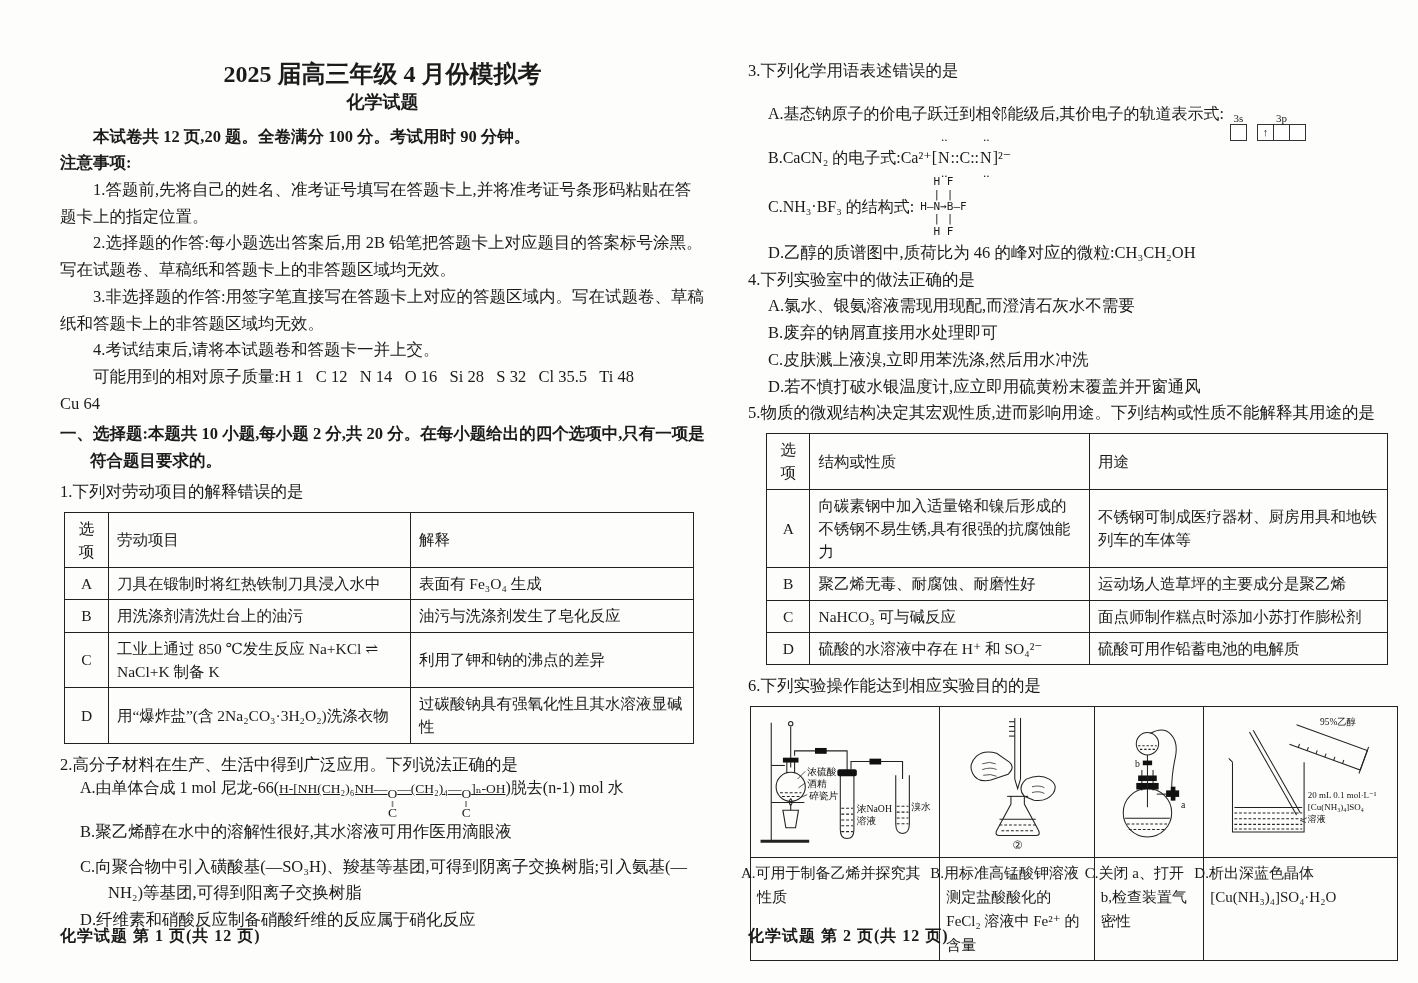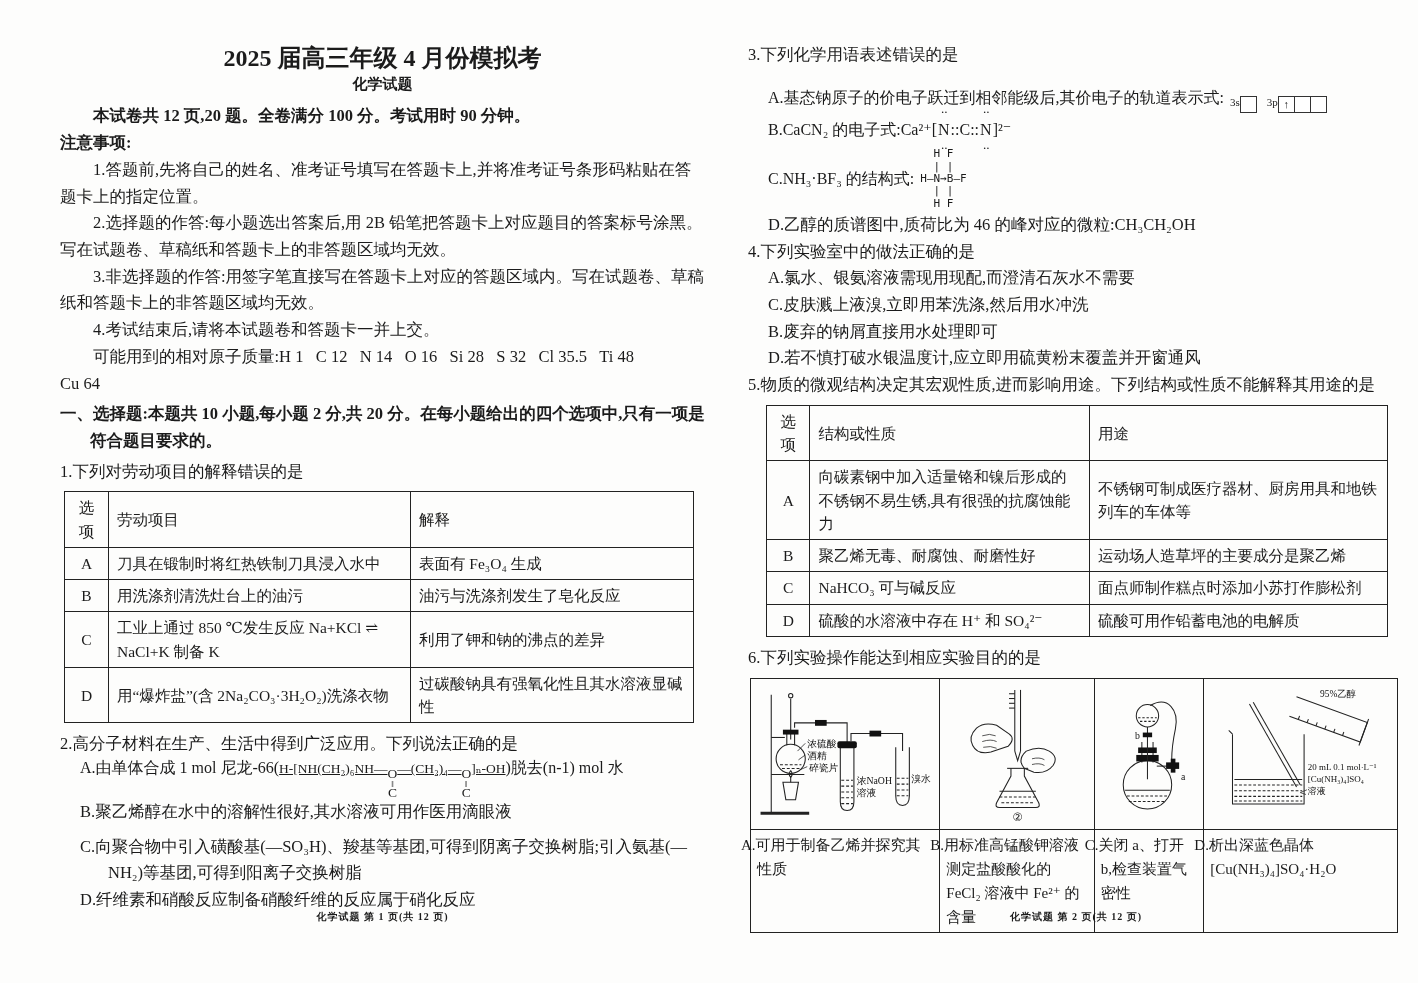--- a/index.html
+++ b/index.html
@@ -1,66 +1,66 @@
 <!DOCTYPE html>
 <html><head>
 <meta charset="utf-8">
 <style>
   html,body{margin:0;padding:0;}
   body{
     width:1418px;height:983px;background:#fdfdfc;color:#1b1b1b;
     font-family:"Liberation Serif","DejaVu Serif",serif;
     position:relative;overflow:hidden;
   }
-  .col{position:absolute;top:0;height:855px;}
+  .col{position:absolute;top:16px;height:855px;}
   .col1{left:60px;width:645px;}
   .col2{left:748px;width:656px;}
   p{margin:0;font-size:16.5px;line-height:1.62;}
   .bold{font-weight:bold;}
   .indent{text-indent:2em;}
   .prewrap{white-space:pre-wrap;}
   h1,h2{margin:0;text-align:center;font-weight:bold;}
   h1{font-size:24px;padding-top:42px;line-height:1.35;}
-  h2{font-size:15px;line-height:1.4;margin-bottom:8px;}
+  h2{font-size:18px;line-height:1.4;margin-bottom:8px;}
   .hang30{padding-left:30px;text-indent:-30px;}
   .hang20{padding-left:20px;text-indent:-20px;}
   .opt{padding-left:20px;}
   .opt.hang{padding-left:48px;text-indent:-28px;margin-top:8px;}
   
   table{border-collapse:collapse;border:1.6px solid #222;margin:6px 0 8px 4px;}
   .qtable{width:630px;}
   .qtable2{width:622px;margin-left:18px;}
   td,th{border:1px solid #222;font-size:15.5px;line-height:1.5;padding:4px 8px;font-weight:normal;text-align:left;vertical-align:middle;}
   .copt{text-align:center;width:7%;}
   
   .extable{width:648px;margin-left:2px;table-layout:fixed;}
   .extable td{padding:3px 6px;vertical-align:top;}
   .extable .diag{padding:4px;}
   .cap{font-size:15px;line-height:1.6;padding-left:22px;text-indent:-16px;}
   
-  .orb{display:inline-flex;align-items:flex-start;vertical-align:-3px;margin-left:6px;margin-top:27px;}
+  .orb{display:inline-flex;flex-direction:column;align-items:center;vertical-align:-3px;margin-left:6px;margin-top:27px;}
   .orb-label{font-size:11px;line-height:1.1;font-family:"Liberation Serif",serif;}
   .orb-boxes{display:flex;}
   .orb-box{width:15px;height:15px;border:1.2px solid #333;display:flex;align-items:center;justify-content:center;font-size:11px;line-height:1;background:#fff;}
   .orb-box + .orb-box{border-left:none;}
   .orb + .orb{margin-left:10px;}
   
   .lewis{position:relative;display:inline-block;padding:0 1px;}
   .lewis::before,.lewis::after{content:"\00B7\00B7";position:absolute;left:50%;transform:translateX(-50%);font-size:13px;line-height:1;letter-spacing:-1px;color:#1b1b1b;}
   .lewis::before{top:-8px;}
   .lewis::after{bottom:-8px;}
   .tallline{line-height:2.1;}
   
   .chem{font-size:13.5px;text-decoration:underline;}
   .stack{display:inline-flex;flex-direction:column;align-items:center;line-height:0.8;vertical-align:-5px;font-size:13.5px;}
   .stack .dbond{font-size:9px;line-height:0.9;}
   
   .structrow{display:flex;align-items:center;}
   pre.struct{font-family:"DejaVu Sans Mono","Liberation Mono",monospace;font-size:11px;line-height:1.12;margin:2px 0 2px 6px;display:inline-block;}
-  .footer{position:absolute;top:910px;left:0;right:0;text-align:center;font-size:10px;font-weight:bold;letter-spacing:1px;}
+  .footer{position:absolute;top:910px;left:0;right:0;font-size:16px;font-weight:bold;letter-spacing:1px;}
   svg{display:block;}
   svg text{font-family:"Liberation Serif","DejaVu Serif",serif;fill:#111;} .mt4{margin-top:4px;}
 </style>
 </head>
 <body>
 
 <div>
 
   <div class="col col1">
     <h1>2025 届高三年级 4 月份模拟考</h1>
@@ -154,22 +154,22 @@
   | |
 H—N→B—F
   | |
   H F</pre>
     </div>
 
     <p class="opt">D.乙醇的质谱图中,质荷比为 46 的峰对应的微粒:CH₃CH₂OH</p>
 
     <p>4.下列实验室中的做法正确的是</p>
     <p class="opt">A.氯水、银氨溶液需现用现配,而澄清石灰水不需要</p>
+    <p class="opt">B.废弃的钠屑直接用水处理即可</p>
     <p class="opt">C.皮肤溅上液溴,立即用苯洗涤,然后用水冲洗</p>
-    <p class="opt">B.废弃的钠屑直接用水处理即可</p>
     <p class="opt">D.若不慎打破水银温度计,应立即用硫黄粉末覆盖并开窗通风</p>
 
     <p class="hang20">5.物质的微观结构决定其宏观性质,进而影响用途。下列结构或性质不能解释其用途的是</p>
 
     <table class="qtable2">
       <tbody>
           <tr>
         <th class="copt">选项</th>
         <th style="width:45%">结构或性质</th>
         <th style="width:48%">用途</th>

